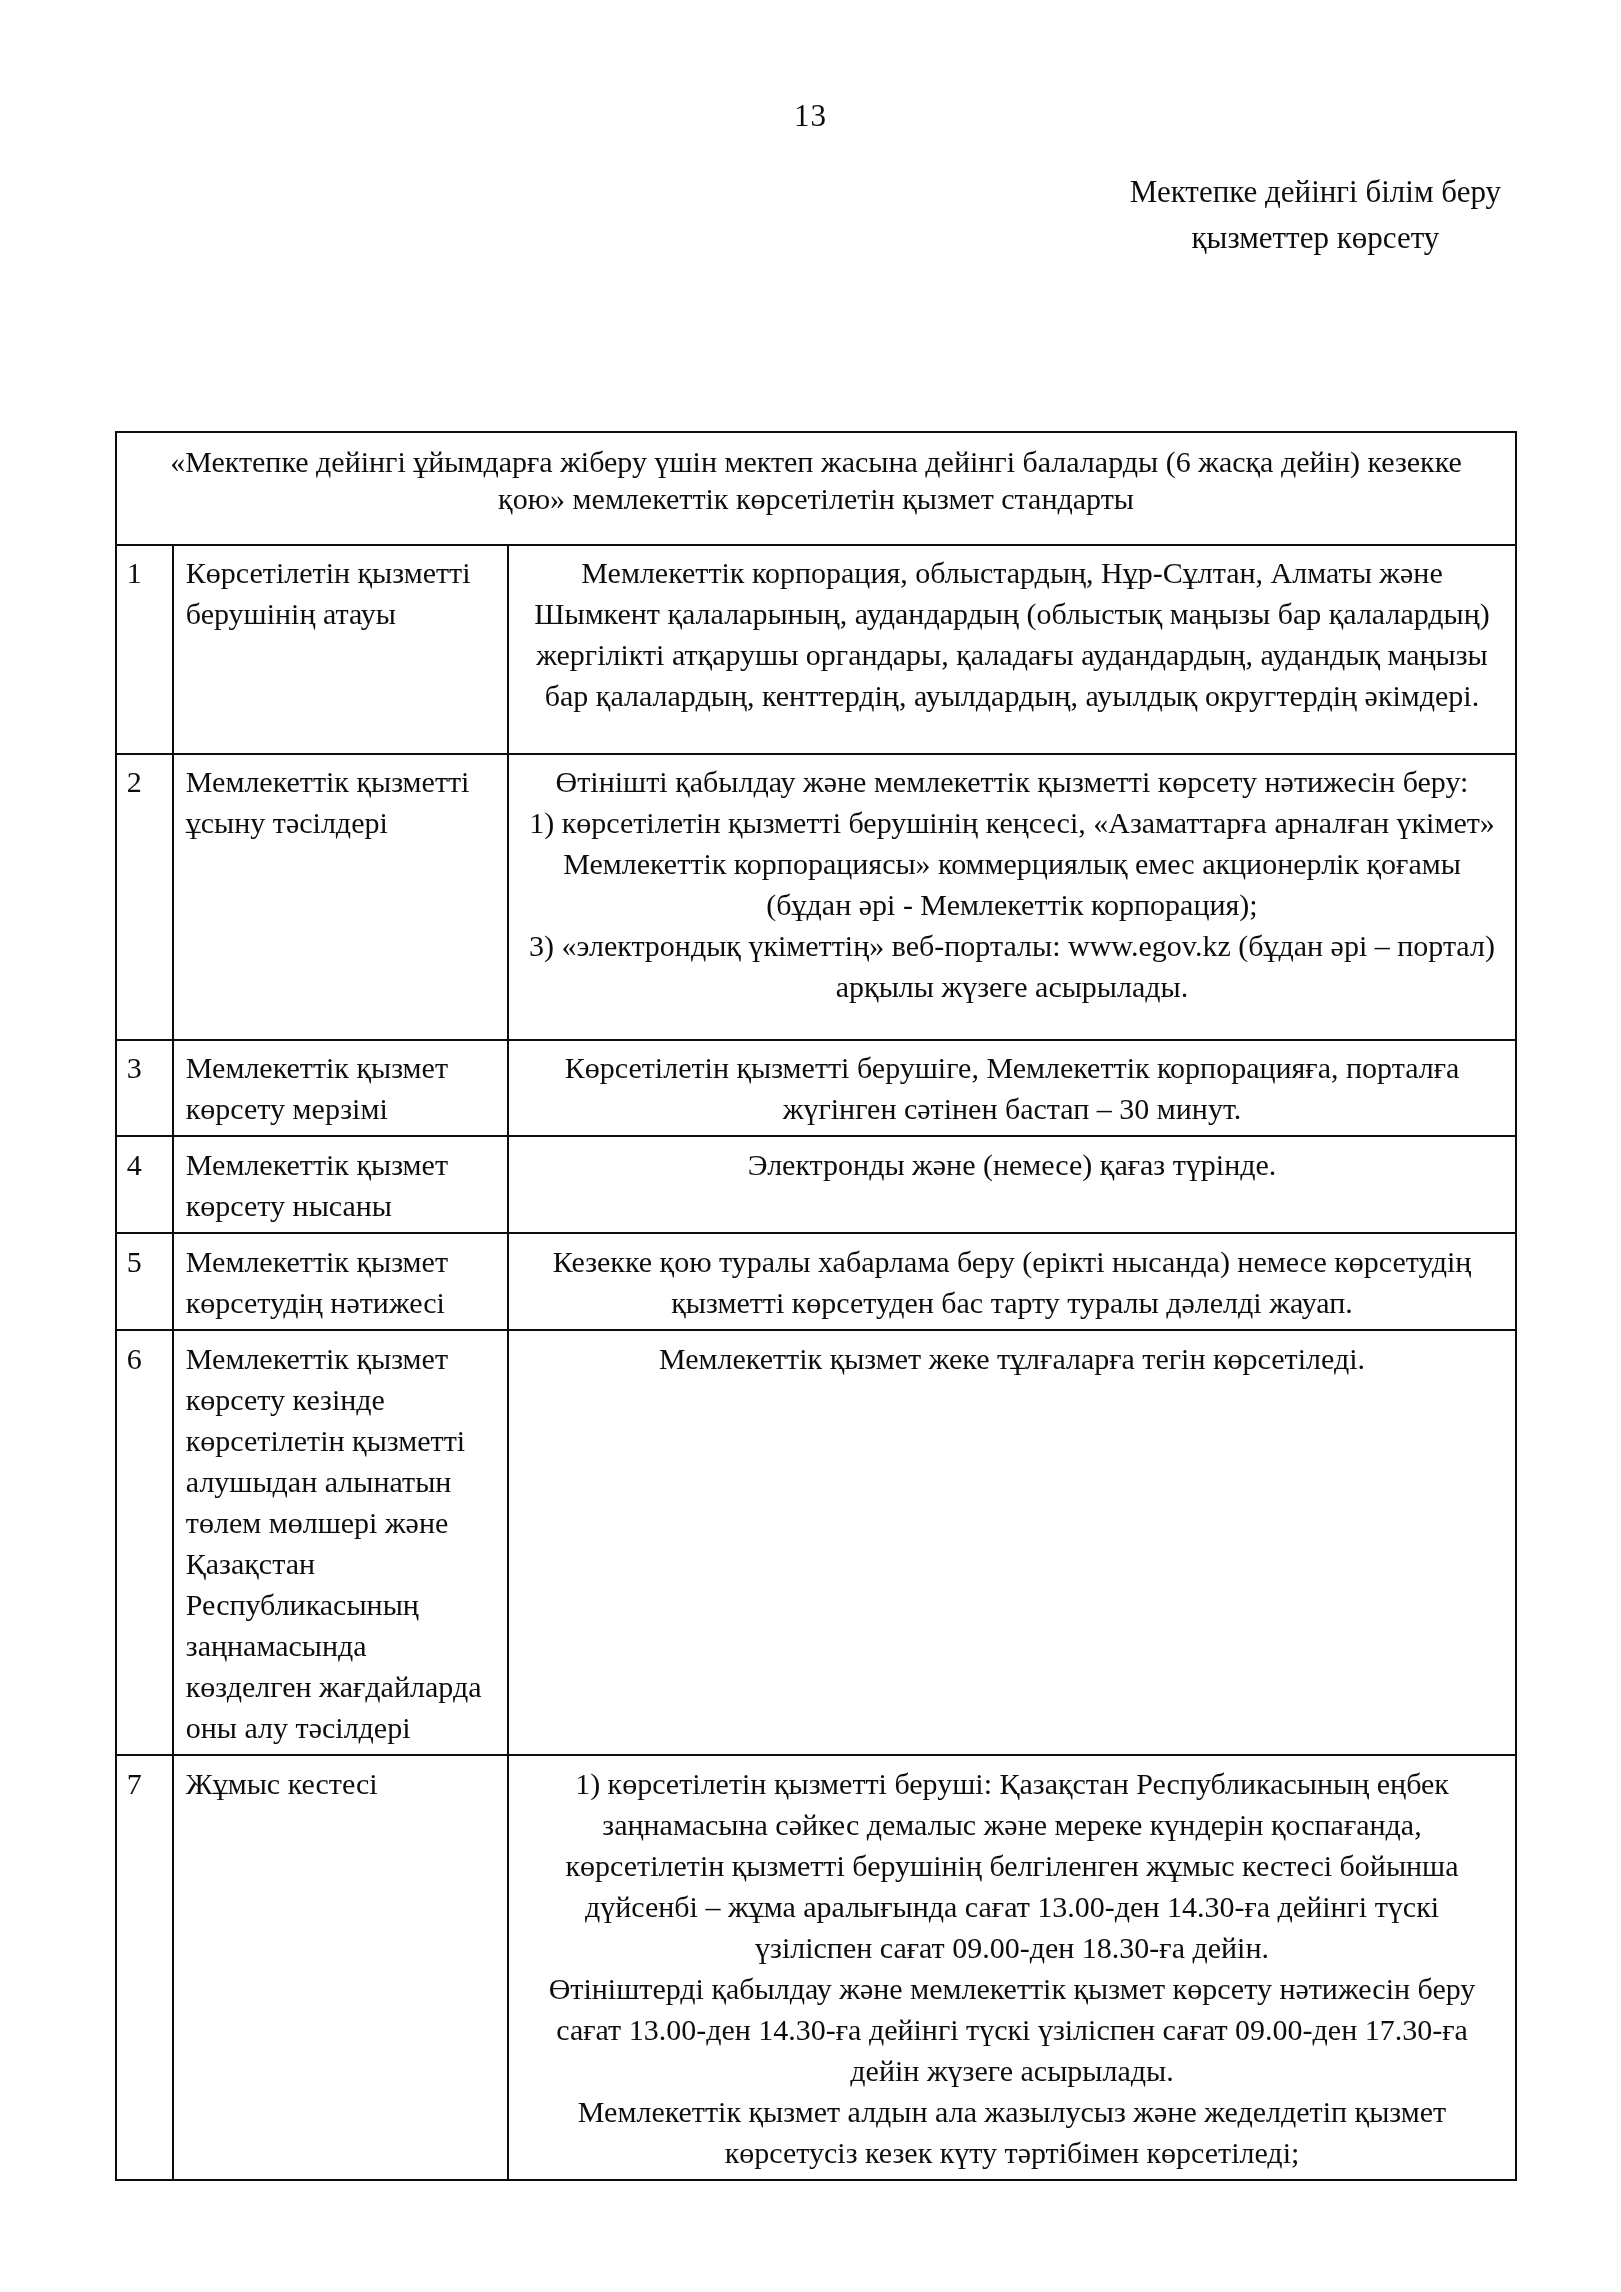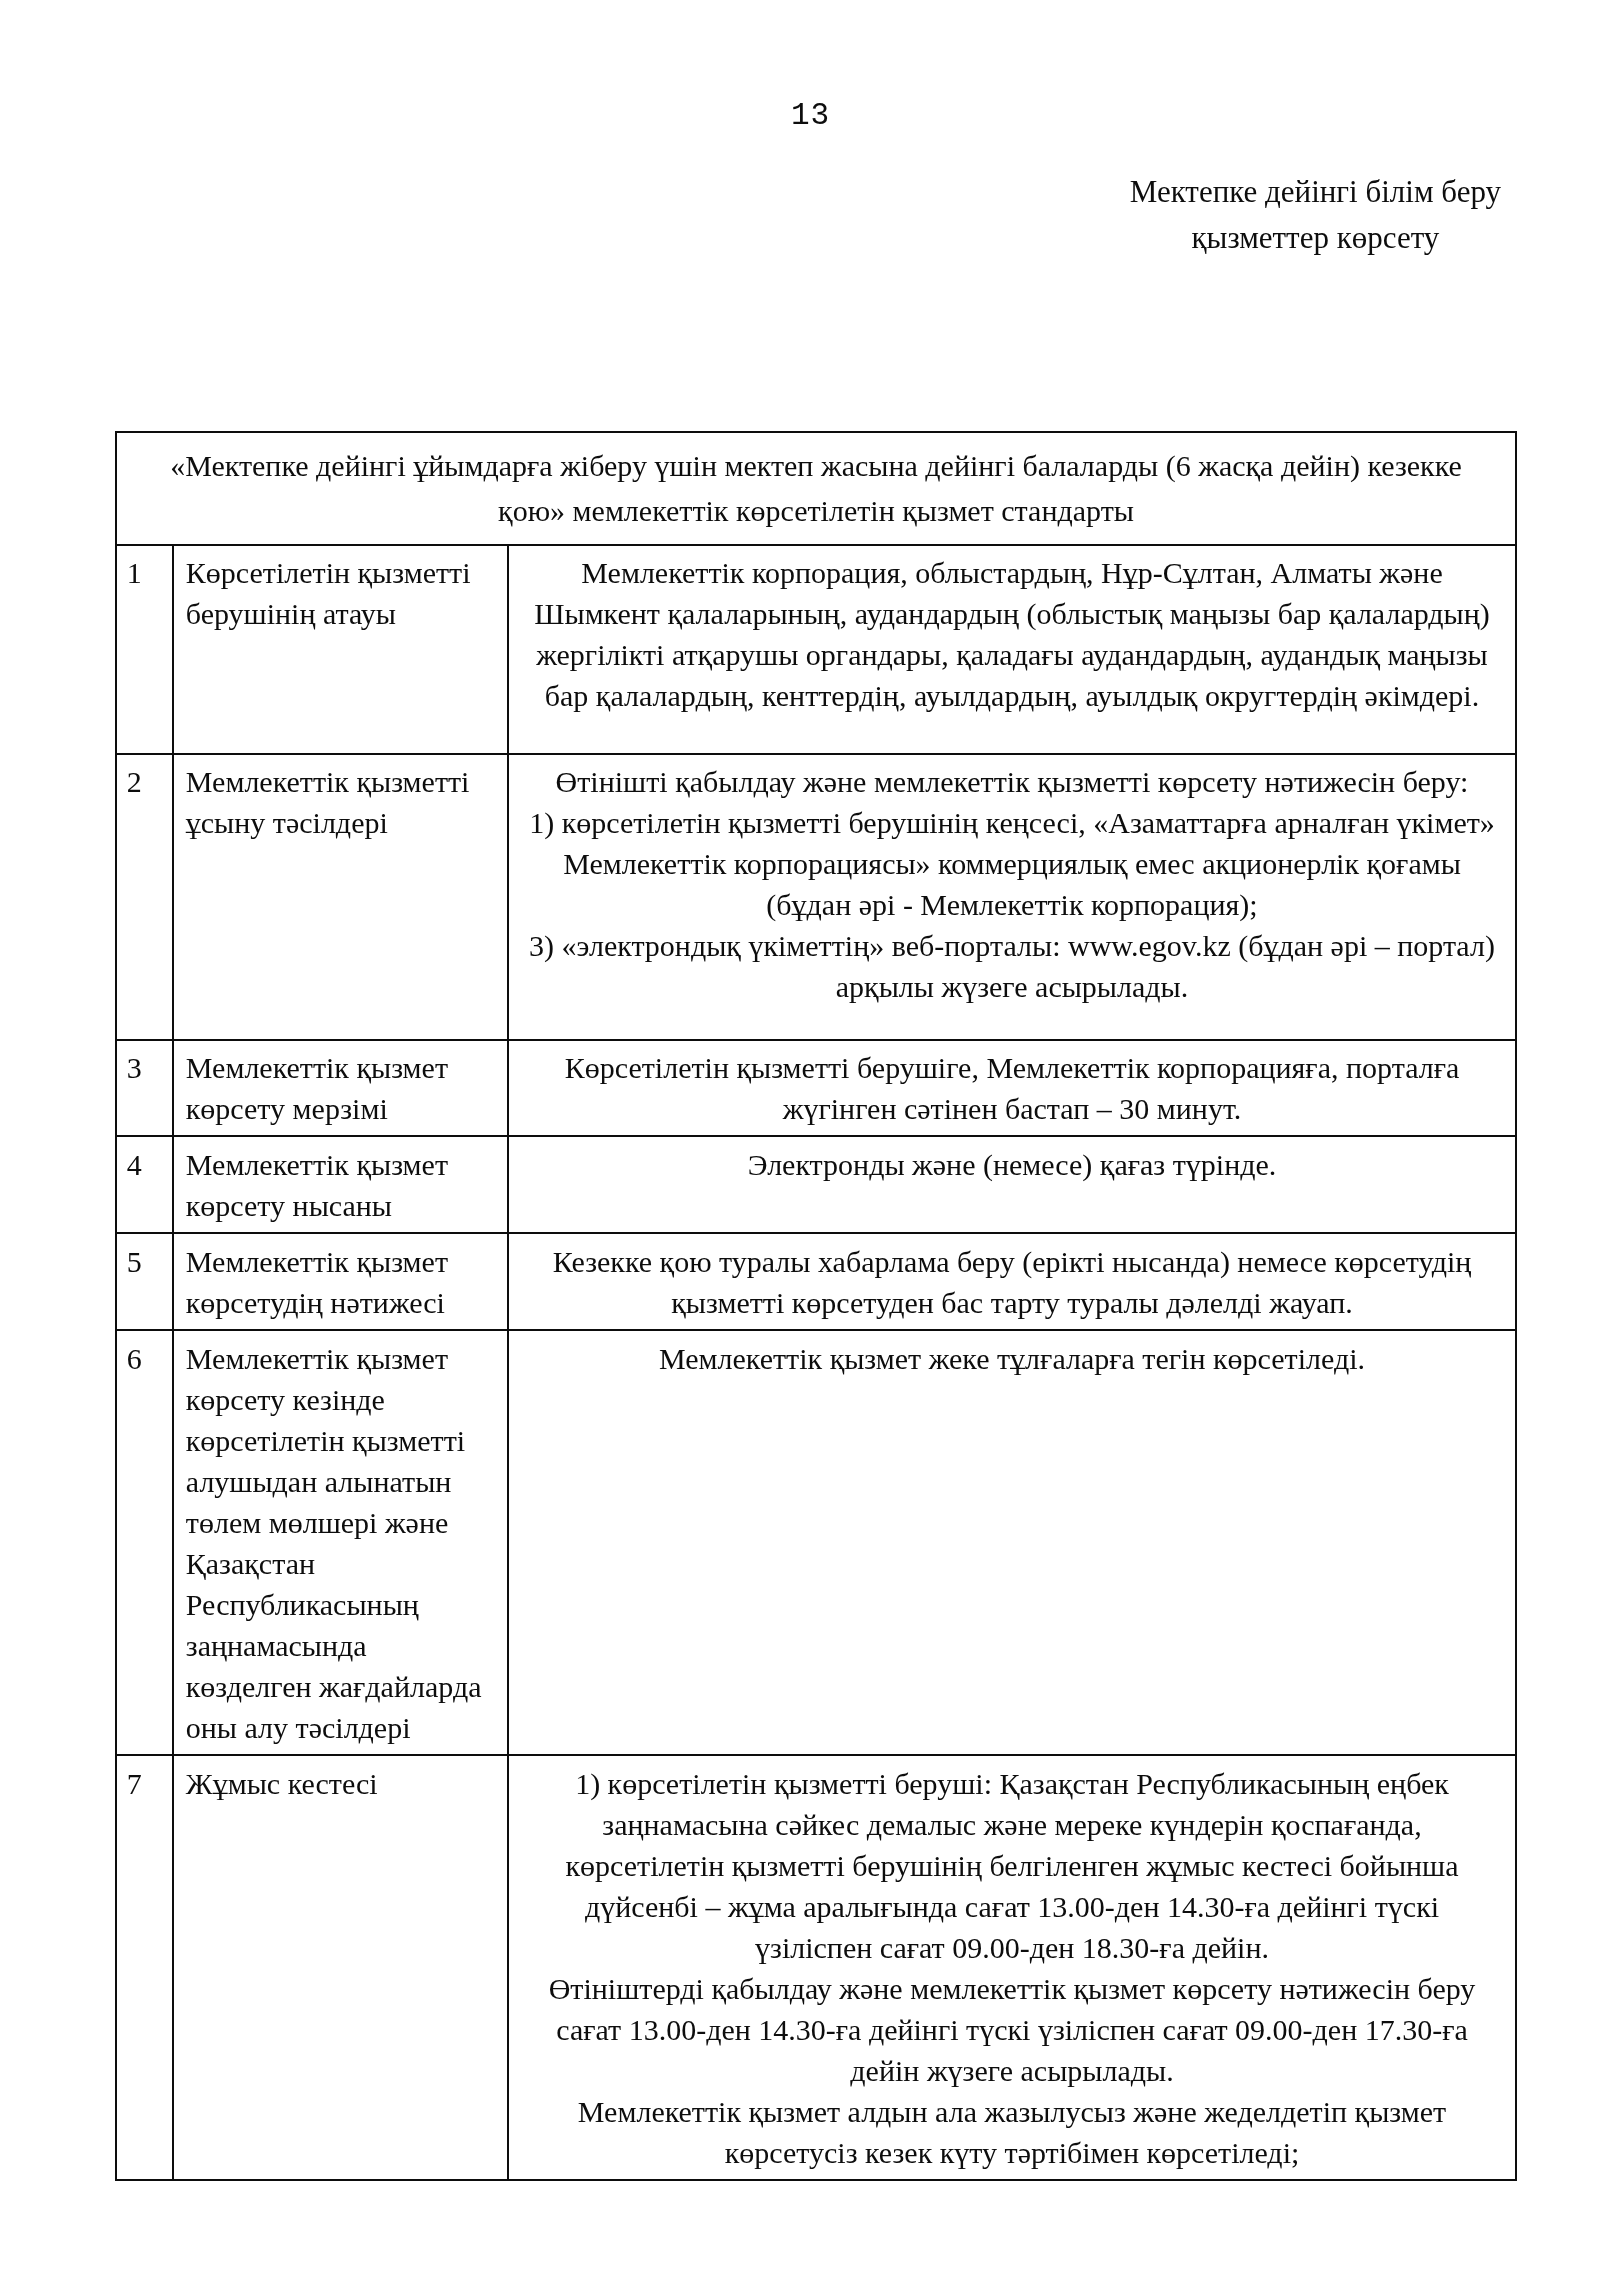--- a/index.html
+++ b/index.html
@@ -14,21 +14,20 @@
     overflow: hidden;
   }
   .page-number {
     position: absolute;
     top: 98px;
     left: 0;
     width: 100%;
     text-align: center;
     font-size: 31px;
     letter-spacing: 1px;
-    font-family: Liberation Mono, monospace;
   }
   .annex-block {
     position: absolute;
     top: 169px;
     right: 120px;
     text-align: center;
     font-size: 31px;
     line-height: 46px;
     white-space: nowrap;
   }
@@ -47,21 +46,21 @@
     vertical-align: top;
     overflow: hidden;
   }
   .std-table col.c-num   { width: 57px; }
   .std-table col.c-label { width: 335px; }
   .std-table col.c-text  { width: 1008px; }
   td.title-cell {
     text-align: center;
     padding: 9.8px 39px 7.8px 39px;
     height: 93px;
-    line-height: 45px;
+    line-height: 37px;
   }
   td.num-cell   { padding: 6.9px 3.9px 5.9px 9.8px; }
   td.label-cell { padding: 6.9px 7.8px 5.9px 11.8px; margin-left: 21px; }
   td.text-cell  { padding: 6.9px 13.7px 5.9px 13.7px; white-space: pre-line; text-align: center; }
   tr.r1 { height: 209px; }
   tr.r2 { height: 286px; }
   tr.r3 { height: 82px; }
   tr.r4 { height: 94px; }
   tr.r5 { height: 85px; }
   tr.r6 { height: 419px; }

